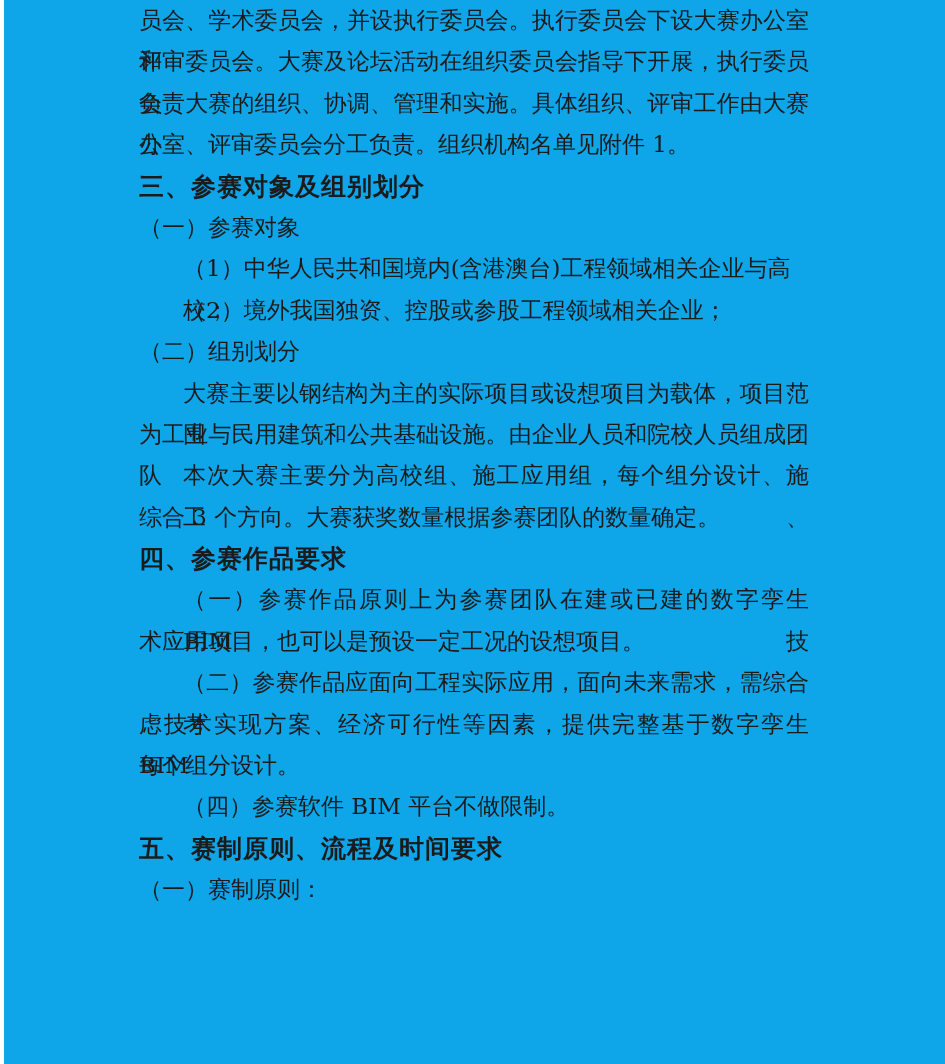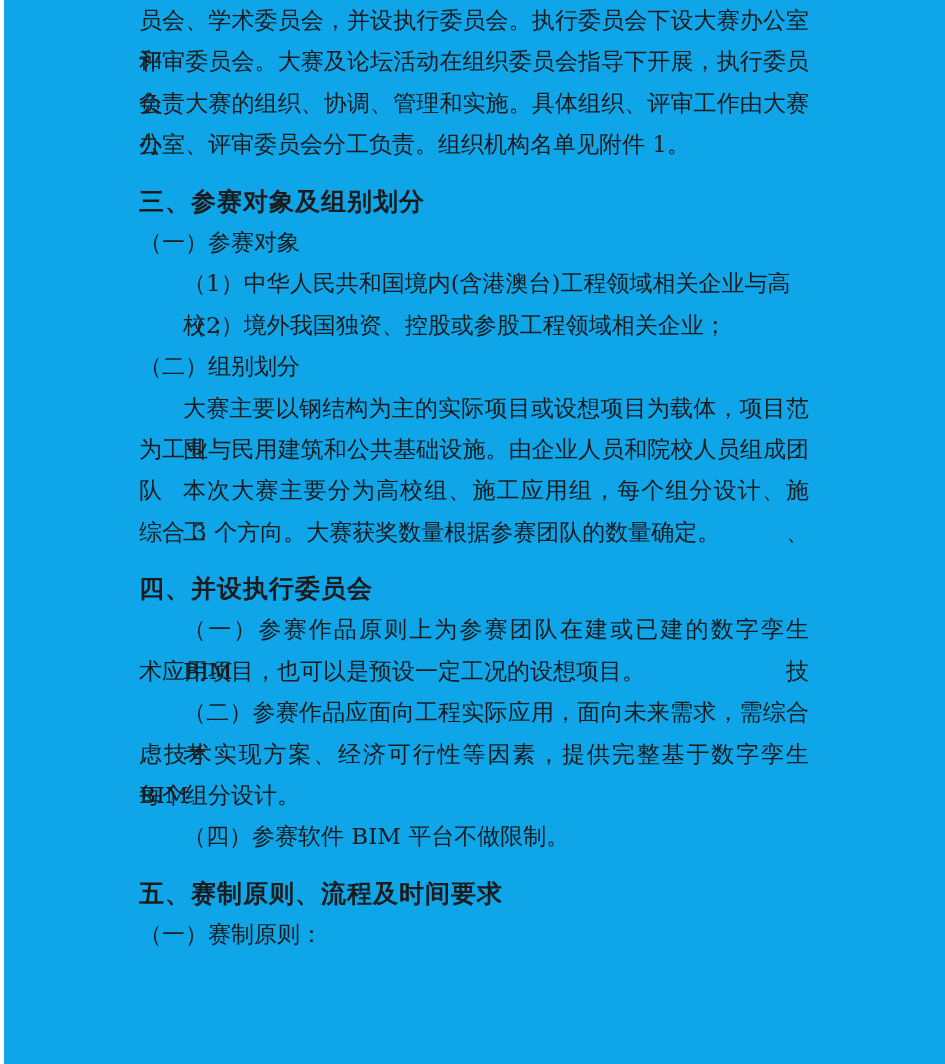--- a/index.html
+++ b/index.html
@@ -40,42 +40,41 @@
     text-align-last: justify;
   }
   .indent {
     padding-left: 44px;
   }
   .heading {
     font-family: "DejaVu Sans", "Liberation Sans", sans-serif;
     font-weight: 700;
     font-size: 25px;
     letter-spacing: 1px;
-    margin-top: 15px;
   }
 </style>
 </head>
 <body>
 
 <div class="page">
   <div class="textblock">
     <div class="line full">员会、学术委员会，并设执行委员会。执行委员会下设大赛办公室和</div>
     <div class="line full">评审委员会。大赛及论坛活动在组织委员会指导下开展，执行委员会</div>
     <div class="line full">负责大赛的组织、协调、管理和实施。具体组织、评审工作由大赛办</div>
     <div class="line">公室、评审委员会分工负责。组织机构名单见附件 1。</div>
     <div class="line heading">三、参赛对象及组别划分</div>
     <div class="line">（一）参赛对象</div>
     <div class="line indent">（1）中华人民共和国境内(含港澳台)工程领域相关企业与高校；</div>
     <div class="line indent">（2）境外我国独资、控股或参股工程领域相关企业；</div>
     <div class="line">（二）组别划分</div>
     <div class="line indent full">大赛主要以钢结构为主的实际项目或设想项目为载体，项目范围</div>
     <div class="line full">为工业与民用建筑和公共基础设施。由企业人员和院校人员组成团队</div>
     <div class="line indent full">本次大赛主要分为高校组、施工应用组，每个组分设计、施工、</div>
     <div class="line">综合 3 个方向。大赛获奖数量根据参赛团队的数量确定。</div>
-    <div class="line heading">四、并设执行委员会</div>
+    <div class="line heading">四、参赛作品要求</div>
     <div class="line indent full">（一）参赛作品原则上为参赛团队在建或已建的数字孪生 BIM 技</div>
     <div class="line">术应用项目，也可以是预设一定工况的设想项目。</div>
     <div class="line indent full">（二）参赛作品应面向工程实际应用，面向未来需求，需综合考</div>
     <div class="line full">虑技术实现方案、经济可行性等因素，提供完整基于数字孪生 BIM</div>
     <div class="line">每个组分设计。</div>
     <div class="line indent">（四）参赛软件 BIM 平台不做限制。</div>
     <div class="line heading">五、赛制原则、流程及时间要求</div>
     <div class="line">（一）赛制原则：</div>
   </div>
 </div>

